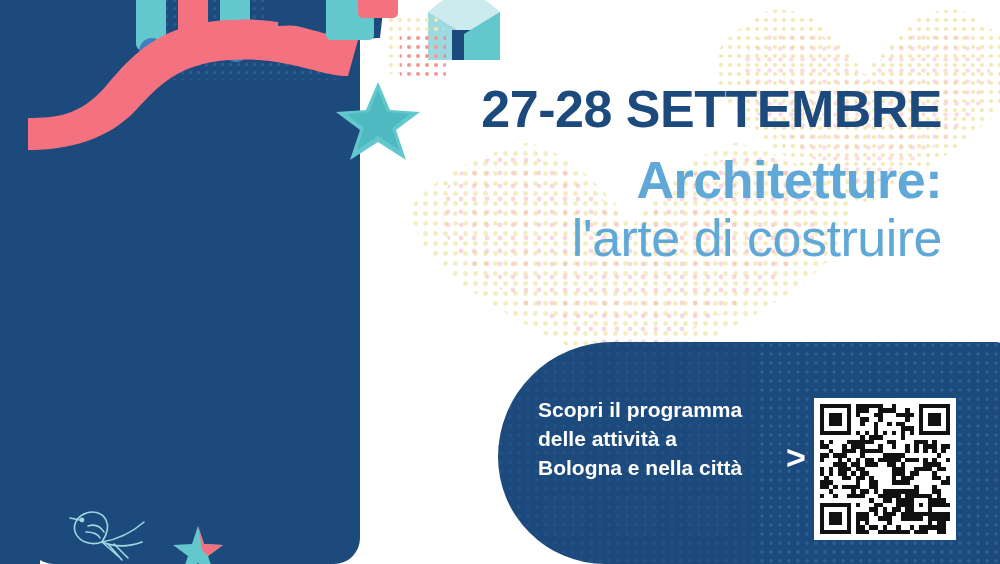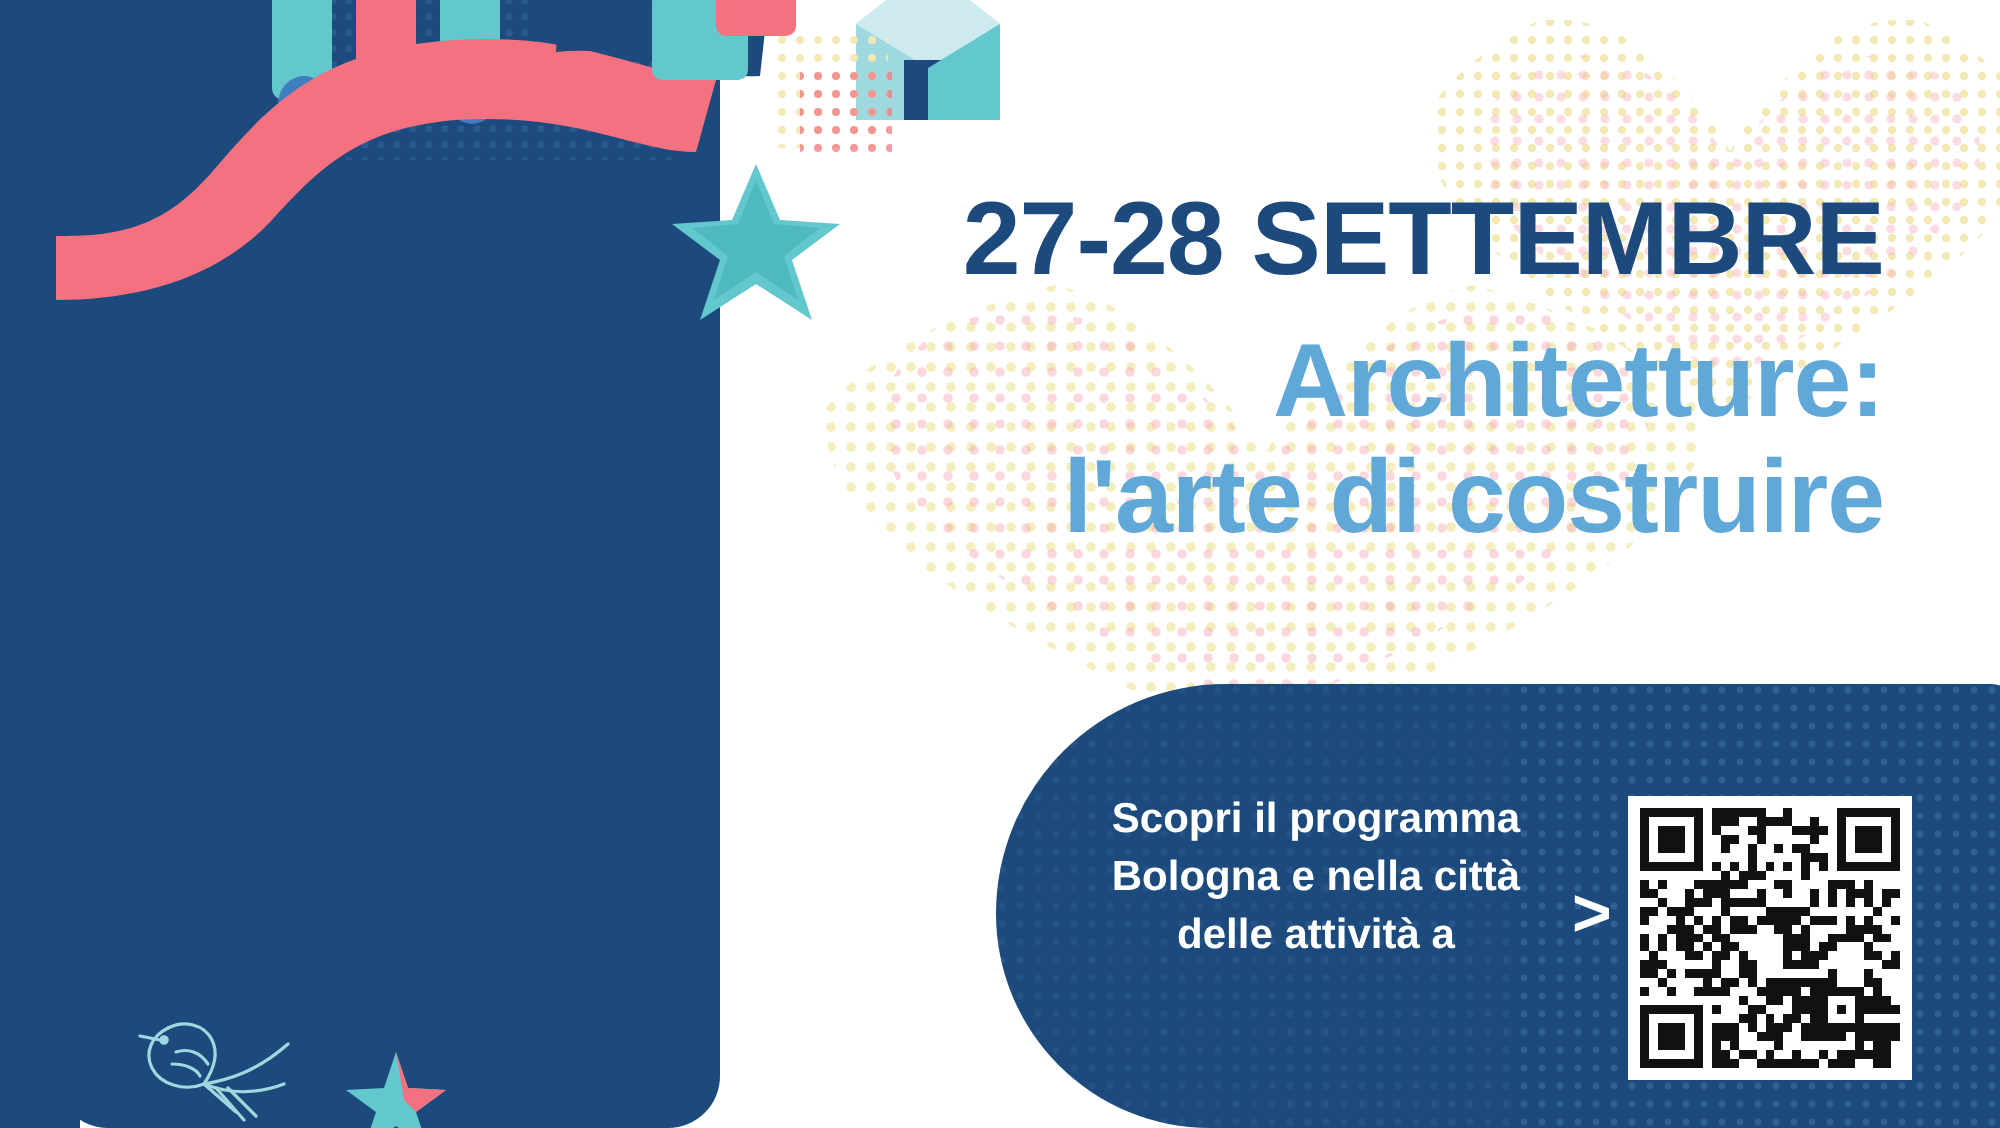--- a/index.html
+++ b/index.html
@@ -50,21 +50,21 @@
   
   .dot-blob {
     position: absolute;
     border-radius: 50%;
   }
 
   
   .headline {
     position: absolute;
     right: 58px;
-    top: 94px;
+    top: 83px;
     text-align: right;
     width: 560px;
   }
   .headline .date {
     font-size: 52px;
     font-weight: 700;
     color: #1d4a7c;
     letter-spacing: -0.5px;
     line-height: 1;
     margin: 0;
@@ -74,21 +74,21 @@
     font-size: 52px;
     font-weight: 700;
     color: #5fa8d8;
     line-height: 1.12;
     margin: 16px 0 0 0;
     letter-spacing: -0.5px;
     white-space: nowrap;
   }
   .headline .title-2 {
     font-size: 52px;
-    font-weight: 700;
+    font-weight: 400;
     color: #5fa8d8;
     line-height: 1.12;
     margin: 0;
     letter-spacing: -0.5px;
     white-space: nowrap;
   }
 
   
   .cta {
     position: absolute;
@@ -103,21 +103,21 @@
   .cta-dots {
     position: absolute;
     inset: 0;
     opacity: 0.55;
   }
   .cta-text {
     position: absolute;
     left: 40px;
     top: 54px;
     width: 240px;
-    text-align: center;
+    text-align: left;
     color: #ffffff;
     font-size: 21px;
     font-weight: 700;
     line-height: 1.38;
   }
   .cta-text .l { display: block; }
   .cta-arrow {
     position: absolute;
     left: 288px;
     top: 98px;
@@ -249,22 +249,22 @@
         <pattern id="ctadots" width="9" height="9" patternUnits="userSpaceOnUse">
           <circle cx="3" cy="3" r="1.7" fill="#3e74ac"></circle>
         </pattern>
       </defs>
       <rect x="260" y="0" width="250" height="222" fill="url(#ctadots)"></rect>
       <rect x="0" y="0" width="260" height="222" fill="url(#ctadots)" opacity="0.45"></rect>
     </svg>
 
     <div class="cta-text">
       <span class="l">Scopri il programma</span>
+      <span class="l">delle attività a</span>
       <span class="l">Bologna e nella città</span>
-      <span class="l">delle attività a</span>
     </div>
 
     <div class="cta-arrow">&gt;</div>
 
     <div class="qr">
       <svg id="qr-svg" width="130" height="130" viewBox="0 0 29 29" shape-rendering="crispEdges">
           <rect x="0" y="0" width="29" height="29" fill="#ffffff"></rect>
           <path d="M0 0h1v1h-1zM1 0h1v1h-1zM2 0h1v1h-1zM3 0h1v1h-1zM4 0h1v1h-1zM5 0h1v1h-1zM6 0h1v1h-1zM8 0h1v1h-1zM9 0h1v1h-1zM10 0h1v1h-1zM11 0h1v1h-1zM12 0h1v1h-1zM13 0h1v1h-1zM16 0h1v1h-1zM22 0h1v1h-1zM23 0h1v1h-1zM24 0h1v1h-1zM25 0h1v1h-1zM26 0h1v1h-1zM27 0h1v1h-1zM28 0h1v1h-1zM0 1h1v1h-1zM6 1h1v1h-1zM8 1h1v1h-1zM9 1h1v1h-1zM10 1h1v1h-1zM13 1h1v1h-1zM14 1h1v1h-1zM15 1h1v1h-1zM16 1h1v1h-1zM19 1h1v1h-1zM22 1h1v1h-1zM28 1h1v1h-1zM0 2h1v1h-1zM2 2h1v1h-1zM3 2h1v1h-1zM4 2h1v1h-1zM6 2h1v1h-1zM8 2h1v1h-1zM12 2h1v1h-1zM13 2h1v1h-1zM17 2h1v1h-1zM18 2h1v1h-1zM19 2h1v1h-1zM20 2h1v1h-1zM22 2h1v1h-1zM24 2h1v1h-1zM25 2h1v1h-1zM26 2h1v1h-1zM28 2h1v1h-1zM0 3h1v1h-1zM2 3h1v1h-1zM3 3h1v1h-1zM4 3h1v1h-1zM6 3h1v1h-1zM9 3h1v1h-1zM10 3h1v1h-1zM13 3h1v1h-1zM19 3h1v1h-1zM22 3h1v1h-1zM24 3h1v1h-1zM25 3h1v1h-1zM26 3h1v1h-1zM28 3h1v1h-1zM0 4h1v1h-1zM2 4h1v1h-1zM3 4h1v1h-1zM4 4h1v1h-1zM6 4h1v1h-1zM9 4h1v1h-1zM12 4h1v1h-1zM15 4h1v1h-1zM17 4h1v1h-1zM18 4h1v1h-1zM22 4h1v1h-1zM24 4h1v1h-1zM25 4h1v1h-1zM26 4h1v1h-1zM28 4h1v1h-1zM0 5h1v1h-1zM6 5h1v1h-1zM12 5h1v1h-1zM18 5h1v1h-1zM19 5h1v1h-1zM20 5h1v1h-1zM22 5h1v1h-1zM28 5h1v1h-1zM0 6h1v1h-1zM1 6h1v1h-1zM2 6h1v1h-1zM3 6h1v1h-1zM4 6h1v1h-1zM5 6h1v1h-1zM6 6h1v1h-1zM8 6h1v1h-1zM10 6h1v1h-1zM12 6h1v1h-1zM14 6h1v1h-1zM16 6h1v1h-1zM18 6h1v1h-1zM20 6h1v1h-1zM22 6h1v1h-1zM23 6h1v1h-1zM24 6h1v1h-1zM25 6h1v1h-1zM26 6h1v1h-1zM27 6h1v1h-1zM28 6h1v1h-1zM9 7h1v1h-1zM11 7h1v1h-1zM12 7h1v1h-1zM13 7h1v1h-1zM18 7h1v1h-1zM0 8h1v1h-1zM2 8h1v1h-1zM6 8h1v1h-1zM7 8h1v1h-1zM8 8h1v1h-1zM9 8h1v1h-1zM10 8h1v1h-1zM11 8h1v1h-1zM15 8h1v1h-1zM16 8h1v1h-1zM21 8h1v1h-1zM22 8h1v1h-1zM23 8h1v1h-1zM25 8h1v1h-1zM0 9h1v1h-1zM1 9h1v1h-1zM5 9h1v1h-1zM7 9h1v1h-1zM8 9h1v1h-1zM9 9h1v1h-1zM13 9h1v1h-1zM16 9h1v1h-1zM19 9h1v1h-1zM21 9h1v1h-1zM23 9h1v1h-1zM24 9h1v1h-1zM25 9h1v1h-1zM27 9h1v1h-1zM28 9h1v1h-1zM2 10h1v1h-1zM5 10h1v1h-1zM6 10h1v1h-1zM7 10h1v1h-1zM9 10h1v1h-1zM10 10h1v1h-1zM11 10h1v1h-1zM12 10h1v1h-1zM13 10h1v1h-1zM19 10h1v1h-1zM21 10h1v1h-1zM23 10h1v1h-1zM25 10h1v1h-1zM27 10h1v1h-1zM0 11h1v1h-1zM1 11h1v1h-1zM3 11h1v1h-1zM4 11h1v1h-1zM5 11h1v1h-1zM9 11h1v1h-1zM14 11h1v1h-1zM15 11h1v1h-1zM16 11h1v1h-1zM17 11h1v1h-1zM18 11h1v1h-1zM26 11h1v1h-1zM0 12h1v1h-1zM4 12h1v1h-1zM6 12h1v1h-1zM8 12h1v1h-1zM10 12h1v1h-1zM11 12h1v1h-1zM13 12h1v1h-1zM14 12h1v1h-1zM15 12h1v1h-1zM16 12h1v1h-1zM17 12h1v1h-1zM19 12h1v1h-1zM20 12h1v1h-1zM21 12h1v1h-1zM23 12h1v1h-1zM25 12h1v1h-1zM28 12h1v1h-1zM3 13h1v1h-1zM4 13h1v1h-1zM5 13h1v1h-1zM7 13h1v1h-1zM8 13h1v1h-1zM10 13h1v1h-1zM11 13h1v1h-1zM12 13h1v1h-1zM15 13h1v1h-1zM16 13h1v1h-1zM18 13h1v1h-1zM23 13h1v1h-1zM24 13h1v1h-1zM25 13h1v1h-1zM26 13h1v1h-1zM0 14h1v1h-1zM2 14h1v1h-1zM4 14h1v1h-1zM5 14h1v1h-1zM6 14h1v1h-1zM8 14h1v1h-1zM9 14h1v1h-1zM16 14h1v1h-1zM17 14h1v1h-1zM18 14h1v1h-1zM21 14h1v1h-1zM22 14h1v1h-1zM23 14h1v1h-1zM24 14h1v1h-1zM26 14h1v1h-1zM27 14h1v1h-1zM0 15h1v1h-1zM2 15h1v1h-1zM4 15h1v1h-1zM5 15h1v1h-1zM7 15h1v1h-1zM9 15h1v1h-1zM10 15h1v1h-1zM16 15h1v1h-1zM17 15h1v1h-1zM18 15h1v1h-1zM20 15h1v1h-1zM21 15h1v1h-1zM25 15h1v1h-1zM1 16h1v1h-1zM5 16h1v1h-1zM6 16h1v1h-1zM8 16h1v1h-1zM9 16h1v1h-1zM11 16h1v1h-1zM16 16h1v1h-1zM18 16h1v1h-1zM19 16h1v1h-1zM20 16h1v1h-1zM25 16h1v1h-1zM26 16h1v1h-1zM28 16h1v1h-1zM0 17h1v1h-1zM1 17h1v1h-1zM2 17h1v1h-1zM8 17h1v1h-1zM11 17h1v1h-1zM12 17h1v1h-1zM16 17h1v1h-1zM17 17h1v1h-1zM18 17h1v1h-1zM19 17h1v1h-1zM27 17h1v1h-1zM28 17h1v1h-1zM0 18h1v1h-1zM1 18h1v1h-1zM3 18h1v1h-1zM5 18h1v1h-1zM6 18h1v1h-1zM7 18h1v1h-1zM8 18h1v1h-1zM11 18h1v1h-1zM12 18h1v1h-1zM21 18h1v1h-1zM25 18h1v1h-1zM2 19h1v1h-1zM7 19h1v1h-1zM9 19h1v1h-1zM10 19h1v1h-1zM12 19h1v1h-1zM14 19h1v1h-1zM15 19h1v1h-1zM16 19h1v1h-1zM17 19h1v1h-1zM18 19h1v1h-1zM19 19h1v1h-1zM20 19h1v1h-1zM21 19h1v1h-1zM25 19h1v1h-1zM26 19h1v1h-1zM0 20h1v1h-1zM3 20h1v1h-1zM6 20h1v1h-1zM7 20h1v1h-1zM8 20h1v1h-1zM9 20h1v1h-1zM13 20h1v1h-1zM14 20h1v1h-1zM15 20h1v1h-1zM16 20h1v1h-1zM17 20h1v1h-1zM19 20h1v1h-1zM20 20h1v1h-1zM21 20h1v1h-1zM22 20h1v1h-1zM23 20h1v1h-1zM24 20h1v1h-1zM26 20h1v1h-1zM11 21h1v1h-1zM14 21h1v1h-1zM15 21h1v1h-1zM17 21h1v1h-1zM18 21h1v1h-1zM19 21h1v1h-1zM20 21h1v1h-1zM24 21h1v1h-1zM25 21h1v1h-1zM26 21h1v1h-1zM27 21h1v1h-1zM0 22h1v1h-1zM1 22h1v1h-1zM2 22h1v1h-1zM3 22h1v1h-1zM4 22h1v1h-1zM5 22h1v1h-1zM6 22h1v1h-1zM8 22h1v1h-1zM12 22h1v1h-1zM13 22h1v1h-1zM17 22h1v1h-1zM18 22h1v1h-1zM19 22h1v1h-1zM20 22h1v1h-1zM22 22h1v1h-1zM24 22h1v1h-1zM25 22h1v1h-1zM26 22h1v1h-1zM27 22h1v1h-1zM28 22h1v1h-1zM0 23h1v1h-1zM6 23h1v1h-1zM11 23h1v1h-1zM12 23h1v1h-1zM14 23h1v1h-1zM16 23h1v1h-1zM17 23h1v1h-1zM19 23h1v1h-1zM20 23h1v1h-1zM24 23h1v1h-1zM0 24h1v1h-1zM2 24h1v1h-1zM3 24h1v1h-1zM4 24h1v1h-1zM6 24h1v1h-1zM8 24h1v1h-1zM9 24h1v1h-1zM10 24h1v1h-1zM12 24h1v1h-1zM14 24h1v1h-1zM15 24h1v1h-1zM16 24h1v1h-1zM18 24h1v1h-1zM19 24h1v1h-1zM20 24h1v1h-1zM21 24h1v1h-1zM22 24h1v1h-1zM23 24h1v1h-1zM24 24h1v1h-1zM25 24h1v1h-1zM26 24h1v1h-1zM27 24h1v1h-1zM28 24h1v1h-1zM0 25h1v1h-1zM2 25h1v1h-1zM3 25h1v1h-1zM4 25h1v1h-1zM6 25h1v1h-1zM8 25h1v1h-1zM9 25h1v1h-1zM10 25h1v1h-1zM13 25h1v1h-1zM14 25h1v1h-1zM15 25h1v1h-1zM18 25h1v1h-1zM19 25h1v1h-1zM20 25h1v1h-1zM21 25h1v1h-1zM22 25h1v1h-1zM24 25h1v1h-1zM25 25h1v1h-1zM26 25h1v1h-1zM27 25h1v1h-1zM28 25h1v1h-1zM0 26h1v1h-1zM2 26h1v1h-1zM3 26h1v1h-1zM4 26h1v1h-1zM6 26h1v1h-1zM8 26h1v1h-1zM10 26h1v1h-1zM15 26h1v1h-1zM24 26h1v1h-1zM26 26h1v1h-1zM27 26h1v1h-1zM0 27h1v1h-1zM6 27h1v1h-1zM8 27h1v1h-1zM9 27h1v1h-1zM11 27h1v1h-1zM12 27h1v1h-1zM14 27h1v1h-1zM17 27h1v1h-1zM20 27h1v1h-1zM22 27h1v1h-1zM23 27h1v1h-1zM24 27h1v1h-1zM25 27h1v1h-1zM26 27h1v1h-1zM27 27h1v1h-1zM0 28h1v1h-1zM1 28h1v1h-1zM2 28h1v1h-1zM3 28h1v1h-1zM4 28h1v1h-1zM5 28h1v1h-1zM6 28h1v1h-1zM8 28h1v1h-1zM9 28h1v1h-1zM10 28h1v1h-1zM13 28h1v1h-1zM14 28h1v1h-1zM15 28h1v1h-1zM16 28h1v1h-1zM17 28h1v1h-1zM18 28h1v1h-1zM19 28h1v1h-1zM21 28h1v1h-1zM22 28h1v1h-1zM23 28h1v1h-1zM26 28h1v1h-1zM27 28h1v1h-1z" fill="#111111"></path>
         </svg>
     </div>

